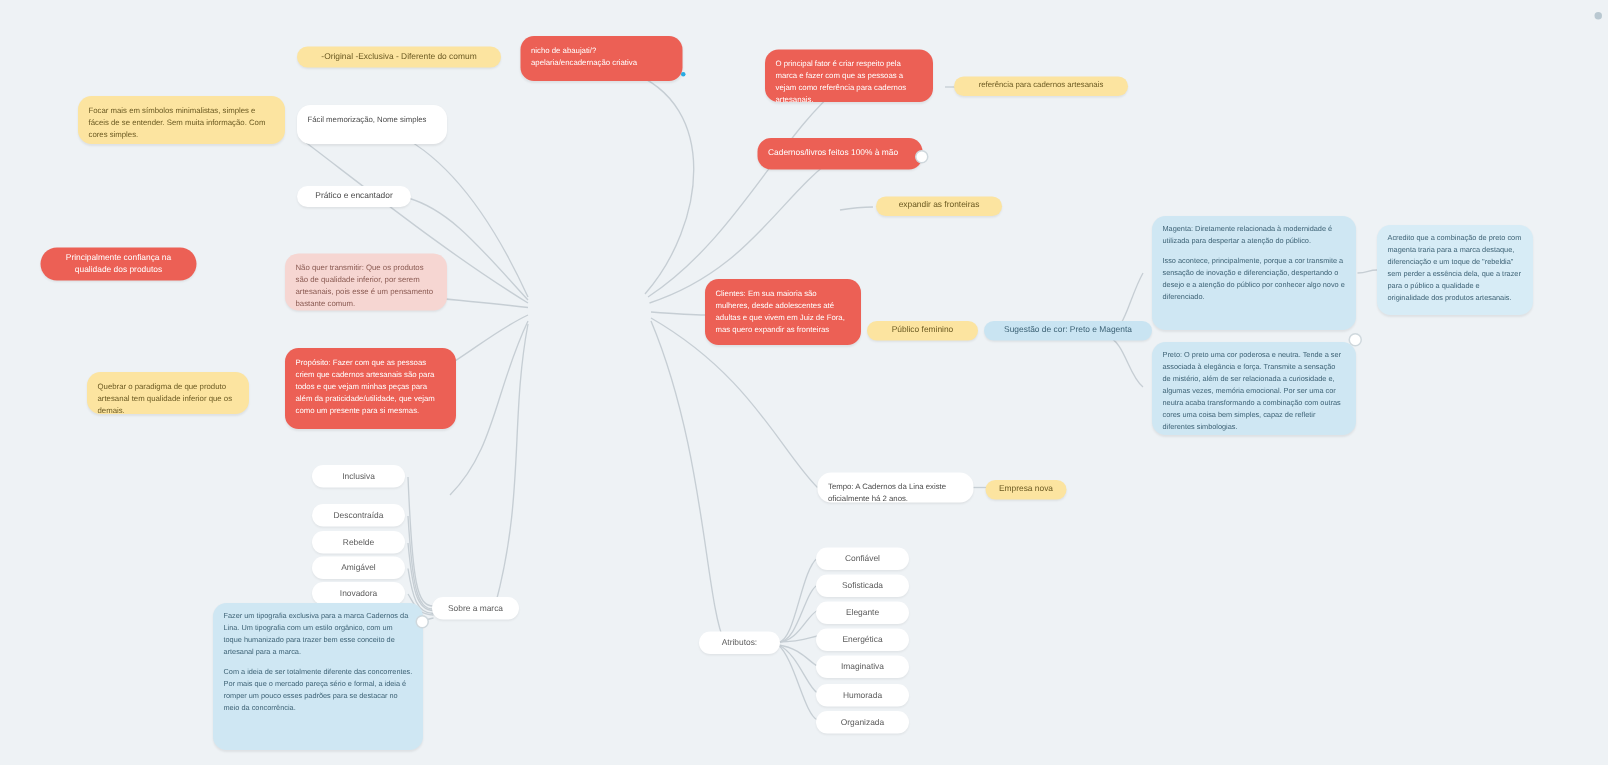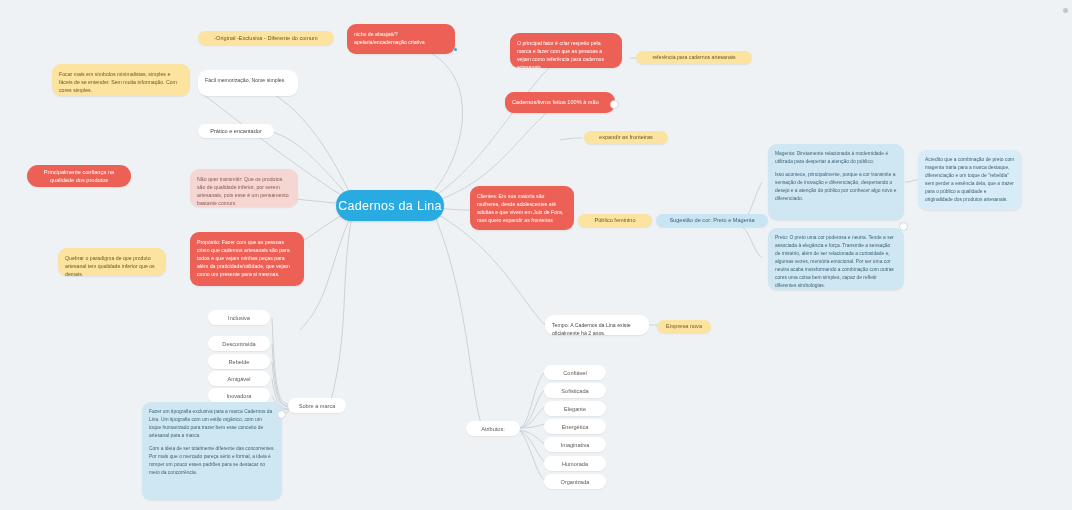--- a/index.html
+++ b/index.html
@@ -88,23 +88,20 @@
       <path d="M519 428 C 530 428, 534 380, 545 372"></path>
       <path d="M519 428 C 532 428, 536 395, 545 390"></path>
       <path d="M519 428 C 532 428, 538 410, 545 407"></path>
       <path d="M519 428 C 534 428, 540 425, 545 424"></path>
       <path d="M519 430 C 534 432, 540 442, 545 444"></path>
       <path d="M519 430 C 532 436, 538 458, 545 462"></path>
       <path d="M519 430 C 530 440, 536 476, 545 480"></path>
     </g>
   </svg>
 
-  <div class="node central" style="left:336px;top:190px;width:108px;height:31px;">
-    <span>Cadernos da Lina</span>
-  </div>
 
   <div class="node pill yellow lbl6" style="left:198px;top:31px;width:136px;height:14px;">
     <span>-Original -Exclusiva - Diferente do comum</span>
   </div>
 
   <div class="node box yellow lbl" style="left:52px;top:64px;width:138px;height:32px;">
     <span>Focar mais em símbolos minimalistas, simples e fáceis de se entender. Sem muita informação. Com cores simples.</span>
   </div>
 
   <div class="node box white lbl" style="left:198px;top:70px;width:100px;height:26px;">

